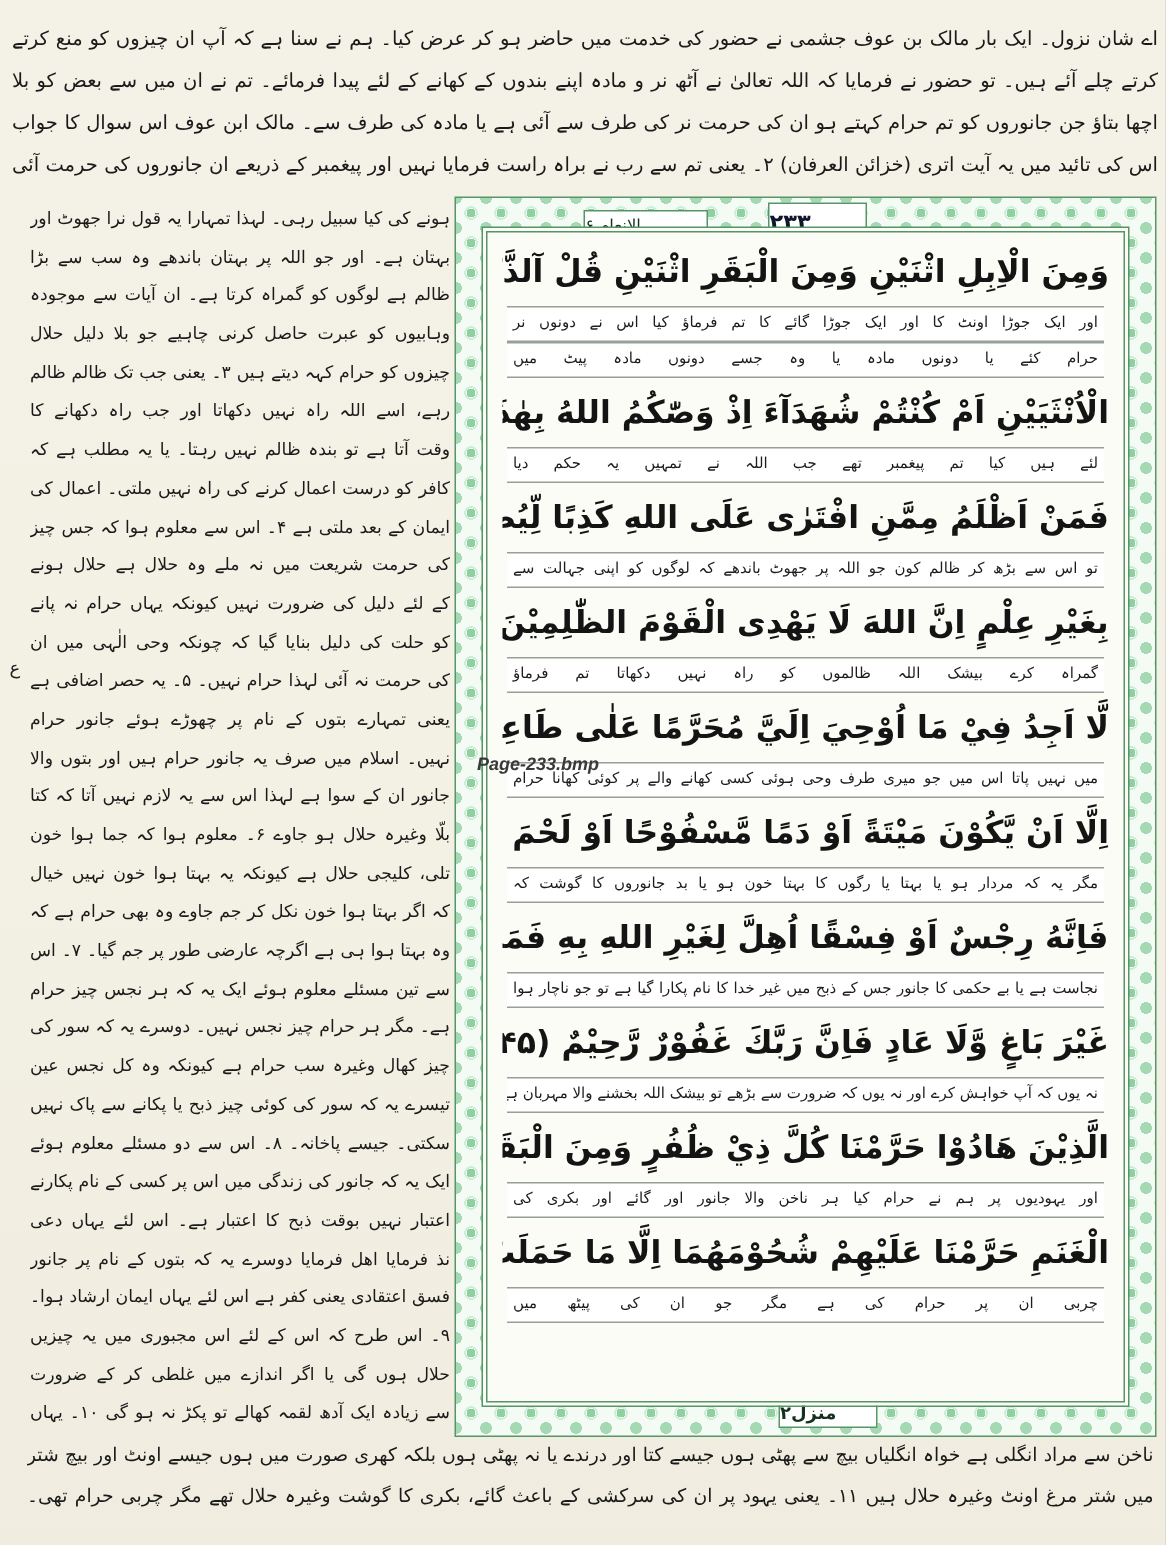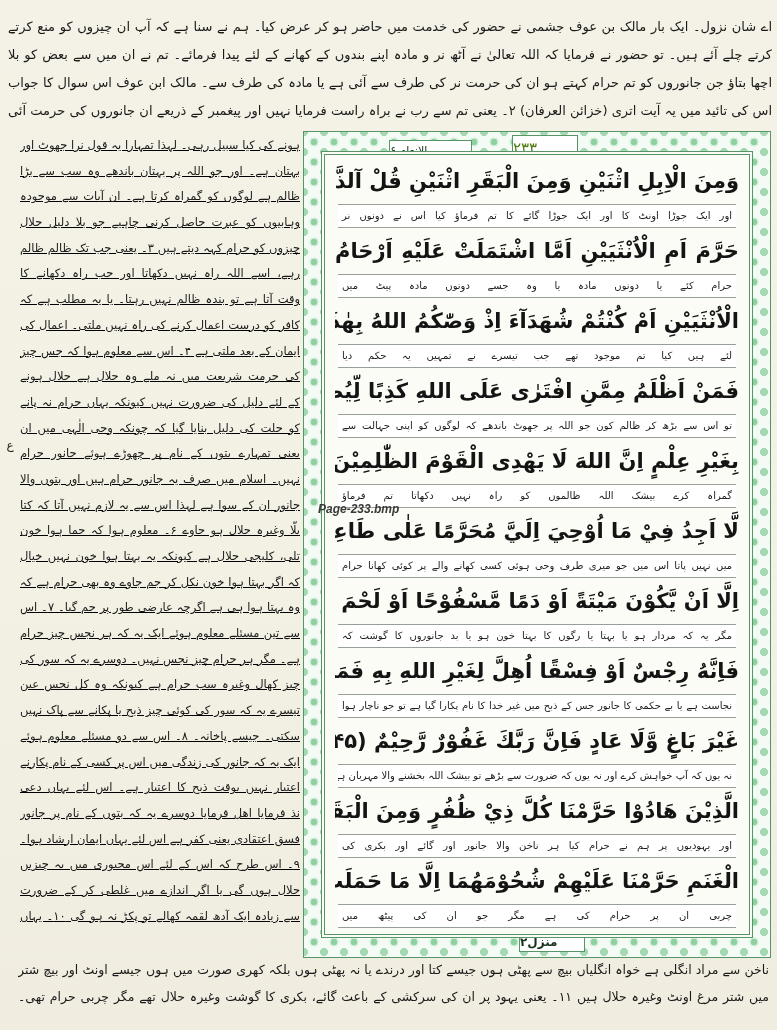--- a/index.html
+++ b/index.html
@@ -19,21 +19,21 @@
     margin:0 auto;
   }
   .rtl{direction:rtl;}
   .jline{text-align:justify;text-align-last:justify;overflow:hidden;color:var(--ink);}
 
   
   .top-commentary{position:absolute;top:13px;left:8px;right:5px;}
   .top-commentary .tc-line{height:28px;line-height:28px;font-size:13px;}
 
   
-  .side-commentary{position:absolute;top:133px;left:20px;width:280px;text-decoration:underline;}
+  .side-commentary{position:absolute;top:133px;left:20px;width:280px;}
   .side-commentary .sc-line{height:25.7px;line-height:25.7px;font-size:11.5px;}
 
   
   .ruku{position:absolute;left:2px;top:438px;width:16px;font-size:12px;color:#222;
         text-align:center;line-height:14px;}
 
   
   .qbox{
     position:absolute;left:303px;top:131px;width:468px;height:827px;box-sizing:border-box;
     border:1px solid var(--frame-green);
@@ -68,21 +68,21 @@
     text-align:justify;text-align-last:justify;overflow:hidden;white-space:nowrap;
   }
 
   
   .cart{
     position:absolute;box-sizing:border-box;background:#ffffff;
     border:1px solid var(--frame-green);color:#15301d;
     text-align:left;overflow:hidden;direction:rtl;
   }
   .cart.juz{left:301px;top:23px;width:97px;height:21px;font-size:11px;line-height:20px;}
-  .cart.num{left:208px;top:3px;width:66px;height:25px;font-size:15px;font-weight:400;line-height:24px;color:#4d7c0f;}
+  .cart.num{left:208px;top:3px;width:66px;height:25px;font-size:15px;font-weight:700;line-height:24px;color:#0f172a;}
   .cart.surah{left:85px;top:8px;width:83px;height:21px;font-size:11px;line-height:20px;}
   .cart.manzil{left:215px;top:799px;width:66px;height:21px;font-size:12px;font-weight:700;line-height:20px;}
 
   
   .overlay-label{
     position:absolute;left:318px;top:502px;
     font-family:"Liberation Sans","DejaVu Sans",sans-serif;
     font-size:12px;font-weight:700;color:#3a3a3a;letter-spacing:0px;font-style:italic;
   }
 
@@ -108,20 +108,21 @@
       <div class="sc-line jline">ظالم ہے لوگوں کو گمراہ کرتا ہے۔ ان آیات سے موجودہ</div>
       <div class="sc-line jline">وہابیوں کو عبرت حاصل کرنی چاہیے جو بلا دلیل حلال</div>
       <div class="sc-line jline">چیزوں کو حرام کہہ دیتے ہیں ۳۔ یعنی جب تک ظالم ظالم</div>
       <div class="sc-line jline">رہے، اسے اللہ راہ نہیں دکھاتا اور جب راہ دکھانے کا</div>
       <div class="sc-line jline">وقت آتا ہے تو بندہ ظالم نہیں رہتا۔ یا یہ مطلب ہے کہ</div>
       <div class="sc-line jline">کافر کو درست اعمال کرنے کی راہ نہیں ملتی۔ اعمال کی راہ</div>
       <div class="sc-line jline">ایمان کے بعد ملتی ہے ۴۔ اس سے معلوم ہوا کہ جس چیز</div>
       <div class="sc-line jline">کی حرمت شریعت میں نہ ملے وہ حلال ہے حلال ہونے</div>
       <div class="sc-line jline">کے لئے دلیل کی ضرورت نہیں کیونکہ یہاں حرام نہ پانے</div>
       <div class="sc-line jline">کو حلت کی دلیل بنایا گیا کہ چونکہ وحی الٰہی میں ان چیزوں</div>
+      <div class="sc-line jline">کی حرمت نہ آئی لہذا حرام نہیں۔ ۵۔ یہ حصر اضافی ہے</div>
       <div class="sc-line jline">یعنی تمہارے بتوں کے نام پر چھوڑے ہوئے جانور حرام</div>
       <div class="sc-line jline">نہیں۔ اسلام میں صرف یہ جانور حرام ہیں اور بتوں والا</div>
       <div class="sc-line jline">جانور ان کے سوا ہے لہذا اس سے یہ لازم نہیں آتا کہ کتا</div>
       <div class="sc-line jline">بلّا وغیرہ حلال ہو جاوے ۶۔ معلوم ہوا کہ جما ہوا خون یعنی</div>
       <div class="sc-line jline">تلی، کلیجی حلال ہے کیونکہ یہ بہتا ہوا خون نہیں خیال رہے</div>
       <div class="sc-line jline">کہ اگر بہتا ہوا خون نکل کر جم جاوے وہ بھی حرام ہے کہ</div>
       <div class="sc-line jline">وہ بہتا ہوا ہی ہے اگرچہ عارضی طور پر جم گیا۔ ۷۔ اس</div>
       <div class="sc-line jline">سے تین مسئلے معلوم ہوئے ایک یہ کہ ہر نجس چیز حرام</div>
       <div class="sc-line jline">ہے۔ مگر ہر حرام چیز نجس نہیں۔ دوسرے یہ کہ سور کی ہر</div>
       <div class="sc-line jline">چیز کھال وغیرہ سب حرام ہے کیونکہ وہ کل نجس عین ہے۔</div>
@@ -140,24 +141,23 @@
 
   <div class="qbox">
     <div class="cart juz">ولواننا ۸</div>
     <div class="cart num">۲۳۳</div>
     <div class="cart surah">الانعام ۶</div>
     <div class="cart manzil">منزل۲</div>
 
     <div class="qcontent rtl">
         <div class="ayah">وَمِنَ الْاِبِلِ اثْنَيْنِ وَمِنَ الْبَقَرِ اثْنَيْنِ قُلْ آلذَّكَرَيْنِ</div>
         <div class="tr">اور ایک جوڑا اونٹ کا اور ایک جوڑا گائے کا تم فرماؤ کیا اس نے دونوں نر</div>
-        <div class="ayah">حَرَّمَ اَمِ الْاُنْثَيَيْنِ اَمَّا اشْتَمَلَتْ عَلَيْهِ اَرْحَامُ</div>
         <div class="tr">حرام کئے یا دونوں مادہ یا وہ جسے دونوں مادہ پیٹ میں</div>
         <div class="ayah">الْاُنْثَيَيْنِ اَمْ كُنْتُمْ شُهَدَآءَ اِذْ وَصّٰكُمُ اللهُ بِهٰذَا</div>
-        <div class="tr">لئے ہیں کیا تم موجود تھے جب تیسرے نے تمہیں یہ حکم دیا</div>
+        <div class="tr">لئے ہیں کیا تم پیغمبر تھے جب اللہ نے تمہیں یہ حکم دیا</div>
         <div class="ayah">فَمَنْ اَظْلَمُ مِمَّنِ افْتَرٰى عَلَى اللهِ كَذِبًا لِّيُضِلَّ النَّاسَ</div>
         <div class="tr">تو اس سے بڑھ کر ظالم کون جو اللہ پر جھوٹ باندھے کہ لوگوں کو اپنی جہالت سے</div>
         <div class="ayah">بِغَيْرِ عِلْمٍ اِنَّ اللهَ لَا يَهْدِى الْقَوْمَ الظّٰلِمِيْنَ (۱۴۴) قُلْ</div>
         <div class="tr">گمراہ کرے بیشک اللہ ظالموں کو راہ نہیں دکھاتا تم فرماؤ</div>
         <div class="ayah">لَّا اَجِدُ فِيْ مَا اُوْحِيَ اِلَيَّ مُحَرَّمًا عَلٰى طَاعِمٍ يَّطْعَمُهُ</div>
         <div class="tr">میں نہیں پاتا اس میں جو میری طرف وحی ہوئی کسی کھانے والے پر کوئی کھانا حرام</div>
         <div class="ayah">اِلَّا اَنْ يَّكُوْنَ مَيْتَةً اَوْ دَمًا مَّسْفُوْحًا اَوْ لَحْمَ خِنْزِيْرٍ</div>
         <div class="tr">مگر یہ کہ مردار ہو یا بہتا یا رگوں کا بہتا خون ہو یا بد جانوروں کا گوشت کہ</div>
         <div class="ayah">فَاِنَّهُ رِجْسٌ اَوْ فِسْقًا اُهِلَّ لِغَيْرِ اللهِ بِهِ فَمَنِ اضْطُرَّ</div>
         <div class="tr">نجاست ہے یا بے حکمی کا جانور جس کے ذبح میں غیر خدا کا نام پکارا گیا ہے تو جو ناچار ہوا</div>

